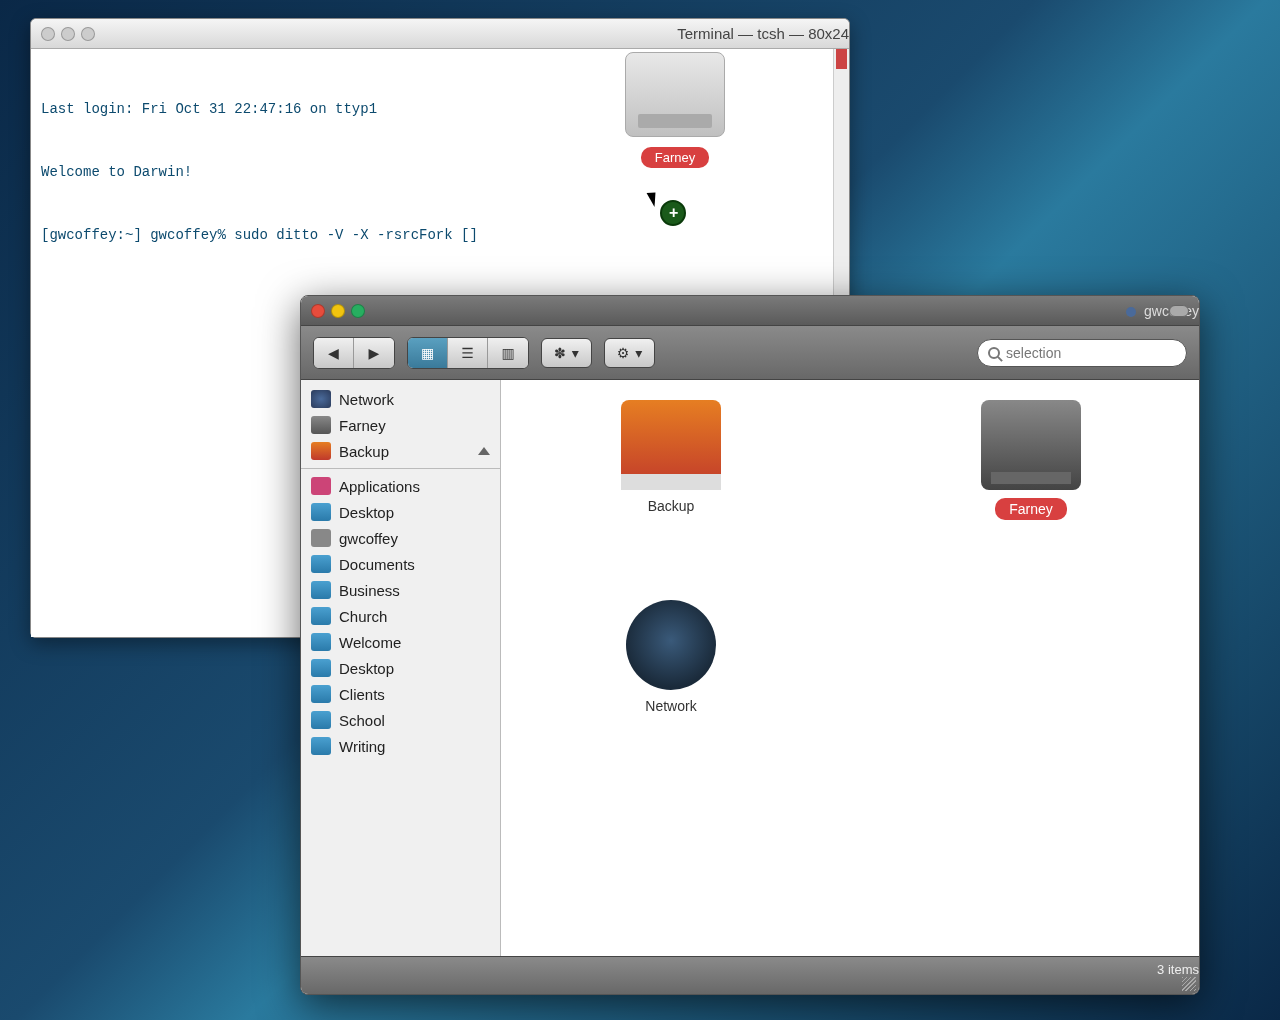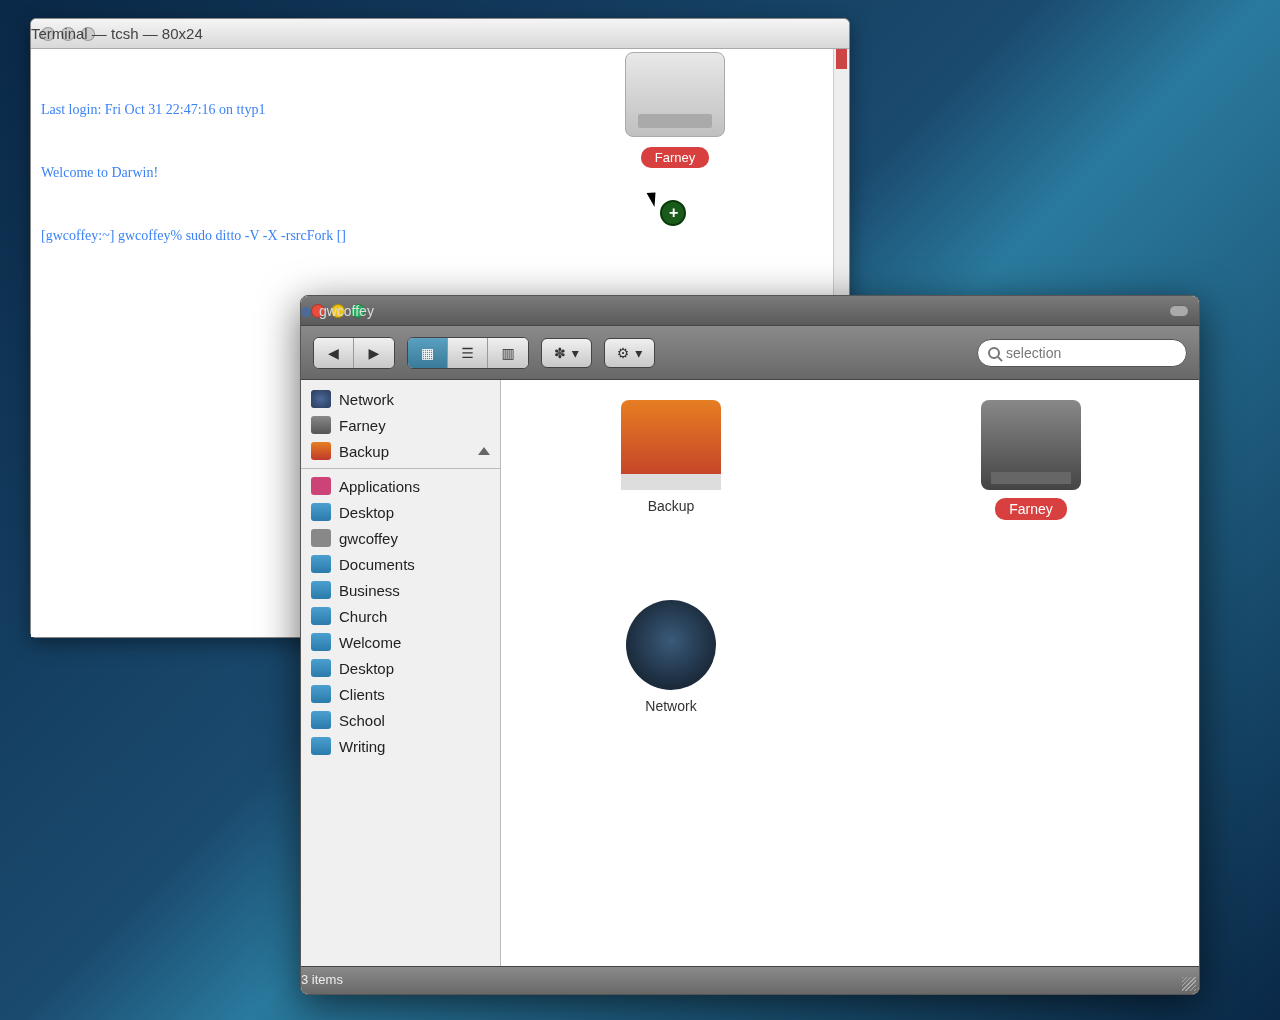--- a/index.html
+++ b/index.html
@@ -38,31 +38,31 @@
   }
   .traffic-lights { display: flex; gap: 6px; }
   .tl { width: 14px; height: 14px; border-radius: 50%; border: 1px solid rgba(0,0,0,0.25); }
   .tl.gray { background: #ccc; }
   .tl.red { background: #e74c3c; }
   .tl.yellow { background: #f1c40f; }
   .tl.green { background: #27ae60; }
   .titlebar-title {
     position: absolute;
     left: 0; right: 0;
-    text-align: left;
+    text-align: right;
     font-size: 15px;
     color: #444;
     pointer-events: none;
   }
   .terminal-body {
     flex: 1;
     padding: 8px 10px;
-    font-family: Liberation Serif, serif;
+    font-family: Liberation Mono, monospace;
     font-size: 14px;
-    color: #3b82f6;
+    color: #0c4a6e;
     line-height: 1.5;
     white-space: pre-wrap;
     background: #fff;
     position: relative;
   }
   .terminal-body .line { display:block; }
   .terminal-scrollbar {
     position: absolute;
     top: 30px; right: 0; bottom: 0;
     width: 16px;
@@ -270,24 +270,24 @@
   .fi-network { background: radial-gradient(circle at 50% 45%, #3a5a7a 0%, #1a2a3a 70%); border-radius: 50%; width:90px; height:90px;}
   .selected-label {
     display: inline-block;
     background: #d84040;
     color: #fff;
     padding: 3px 14px;
     border-radius: 10px;
   }
 
   .finder-status {
-    height: 28px;
+    height: 38px;
     background: linear-gradient(#8a8a8a, #686868);
     border-top: 1px solid #444;
-    text-align: left;
+    text-align: right;
     font-size: 13px;
     color: #eee;
     line-height: 26px;
     position: relative;
   }
   .resize-grip {
     position: absolute; right: 3px; bottom: 3px;
     width: 14px; height: 14px;
     background: repeating-linear-gradient(135deg, #aaa 0, #aaa 1px, transparent 1px, transparent 3px);
   }

